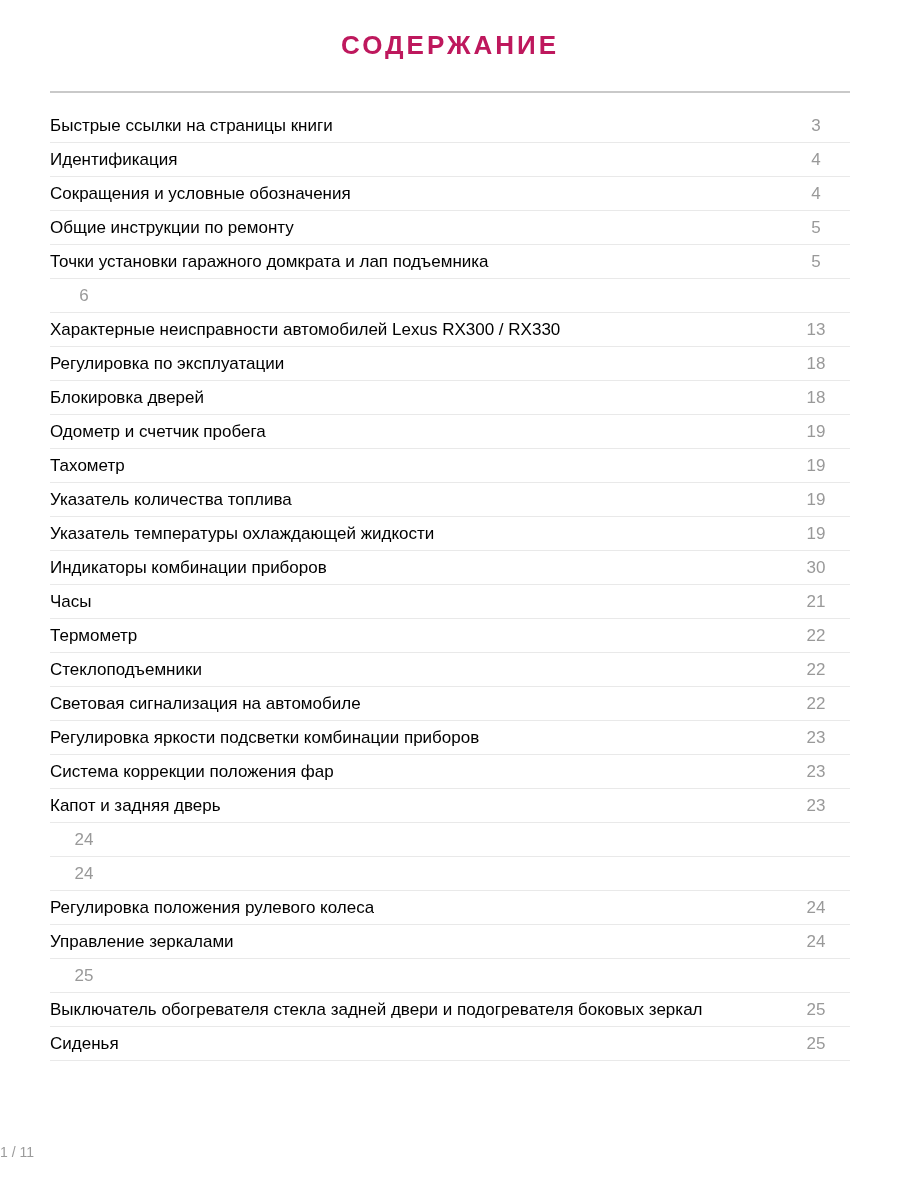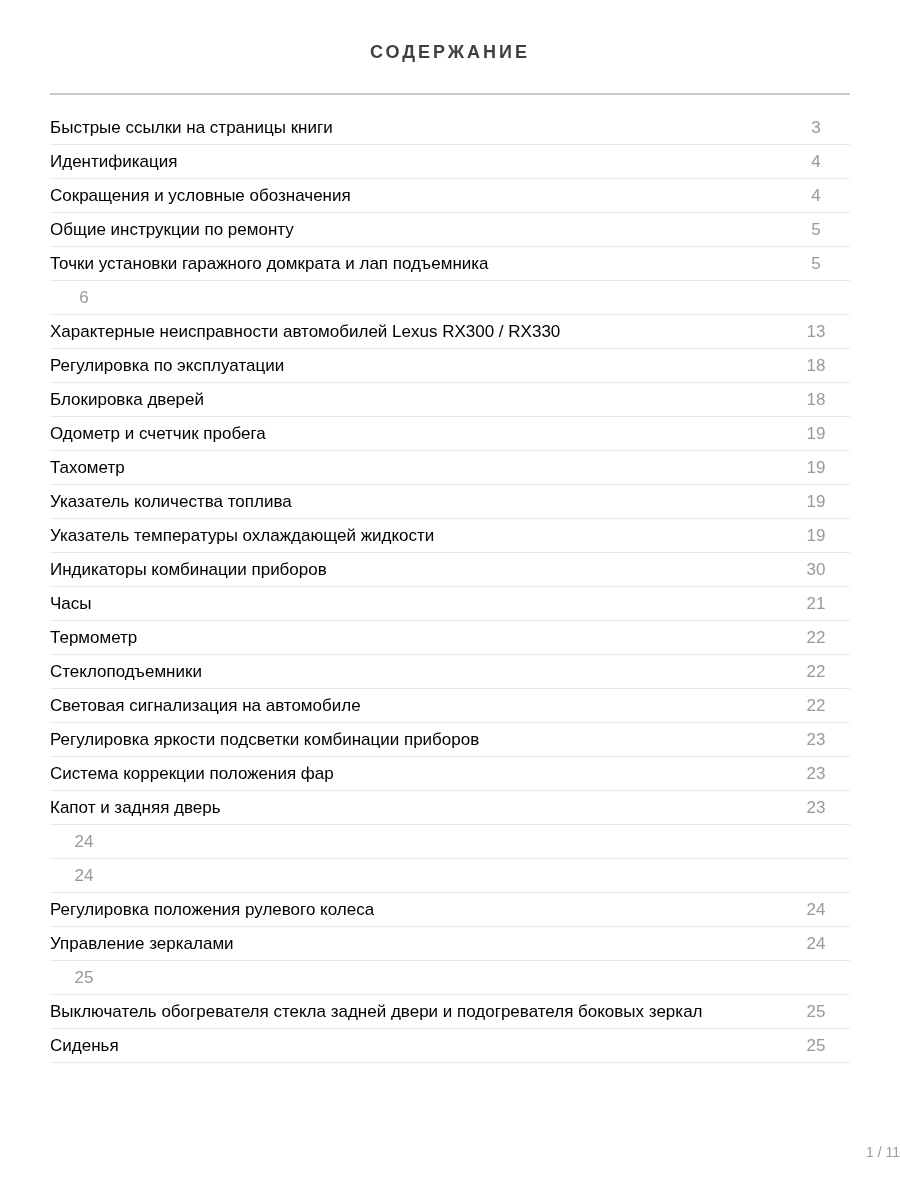--- a/index.html
+++ b/index.html
@@ -6,26 +6,26 @@
   html, body { background: #ffffff; }
   body { font-family: "Liberation Sans", sans-serif; }
   .page {
     position: relative;
     width: 900px;
     height: 1200px;
     background: #ffffff;
     overflow: hidden;
   }
   .title {
-    padding-top: 42px;
+    padding-top: 30px;
     text-align: center;
-    font-size: 18px;
+    font-size: 26px;
     font-weight: 700;
     letter-spacing: 3px;
-    color: #404040;
+    color: #be185d;
   }
   .rule {
     margin: 30px 50px 0 50px;
     border-top: 2px solid #c9c9c9;
   }
   .toc {
     margin: 16px 50px 0 50px;
   }
   .toc-row {
     display: flex;
@@ -45,21 +45,21 @@
     flex: 0 0 68px;
     text-align: center;
     font-size: 17px;
     color: #999999;
   }
   .footer {
     position: absolute;
     left: 0;
     right: 0;
     bottom: 40px;
-    text-align: right;
+    text-align: left;
     font-size: 14px;
     color: #9b9b9b;
   }
 </style>
 </head>
 <body>
 
 <div class="page">
 
   <h1 class="title">СОДЕРЖАНИЕ</h1>

